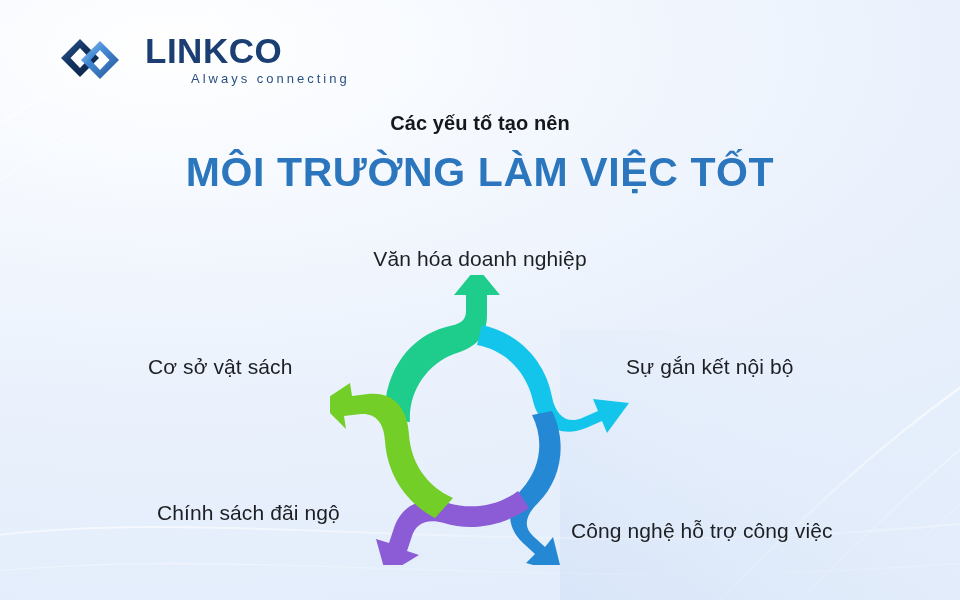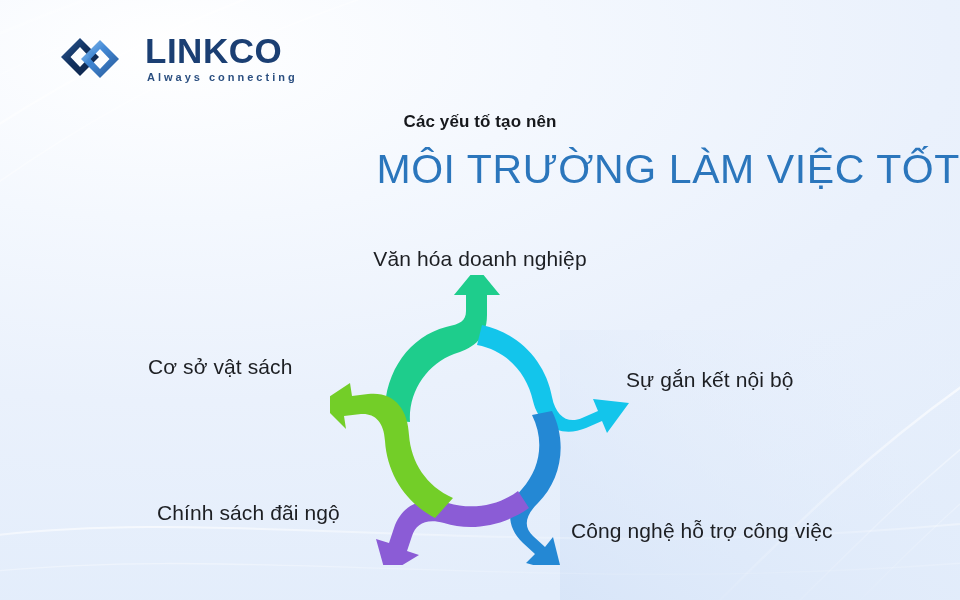--- a/index.html
+++ b/index.html
@@ -25,48 +25,47 @@
     position:absolute; left:57px; top:33px;
     display:flex; align-items:center; gap:22px;
   }
   #logo-mark { width:66px; height:46px; display:block; }
   #logo-text { display:flex; flex-direction:column; line-height:1; }
   #logo-word {
     font-size:35px; font-weight:700; color:#1b3f73;
     letter-spacing:0.5px; font-family:"Liberation Sans", sans-serif;
   }
   #logo-tag {
-    font-size:11px; color:#2b4f80; letter-spacing:3.0px;
-    margin-top:4px; padding-left:2px; font-weight:700;
+    font-size:13px; color:#2b4f80; letter-spacing:3.0px;
+    margin-top:4px; padding-left:2px; font-weight:400;margin-left:44px;
   }
 
   
   #heading { position:absolute; left:0; top:112px; width:960px; text-align:center; }
   #heading-sub {
-    font-size:17px; font-weight:700; color:#16181c;
+    font-size:20px; font-weight:700; color:#16181c;
     letter-spacing:0.1px;
   }
   #heading-main {
     margin-top:14px;
-    font-size:41px; font-weight:400; color:#2b76bc;
+    font-size:41px; font-weight:700; color:#2b76bc;
     letter-spacing:0.6px;
-    text-align:right;
   }
 
   
   #diagram { position:absolute; left:0; top:225px; width:960px; height:340px; }
   #arrows { position:absolute; left:330px; top:50px; width:300px; height:290px; }
 
   .node-label {
     position:absolute;
     font-size:21px; color:#1d1f23; white-space:nowrap;
     letter-spacing:0.1px;
   }
   #label-culture    { left:0; top:22px; width:960px; text-align:center; }
-  #label-engage     { left:626px; top:143px; }
+  #label-engage     { left:626px; top:130px; }
   #label-tech       { left:571px; top:294px; }
   #label-policy     { left:157px; top:276px; }
   #label-facility   { left:148px; top:130px; }
 </style>
 </head>
 <body>
 
 <div id="stage">
 
   <svg class="bg-svg" viewBox="0 0 960 600" preserveAspectRatio="none">

